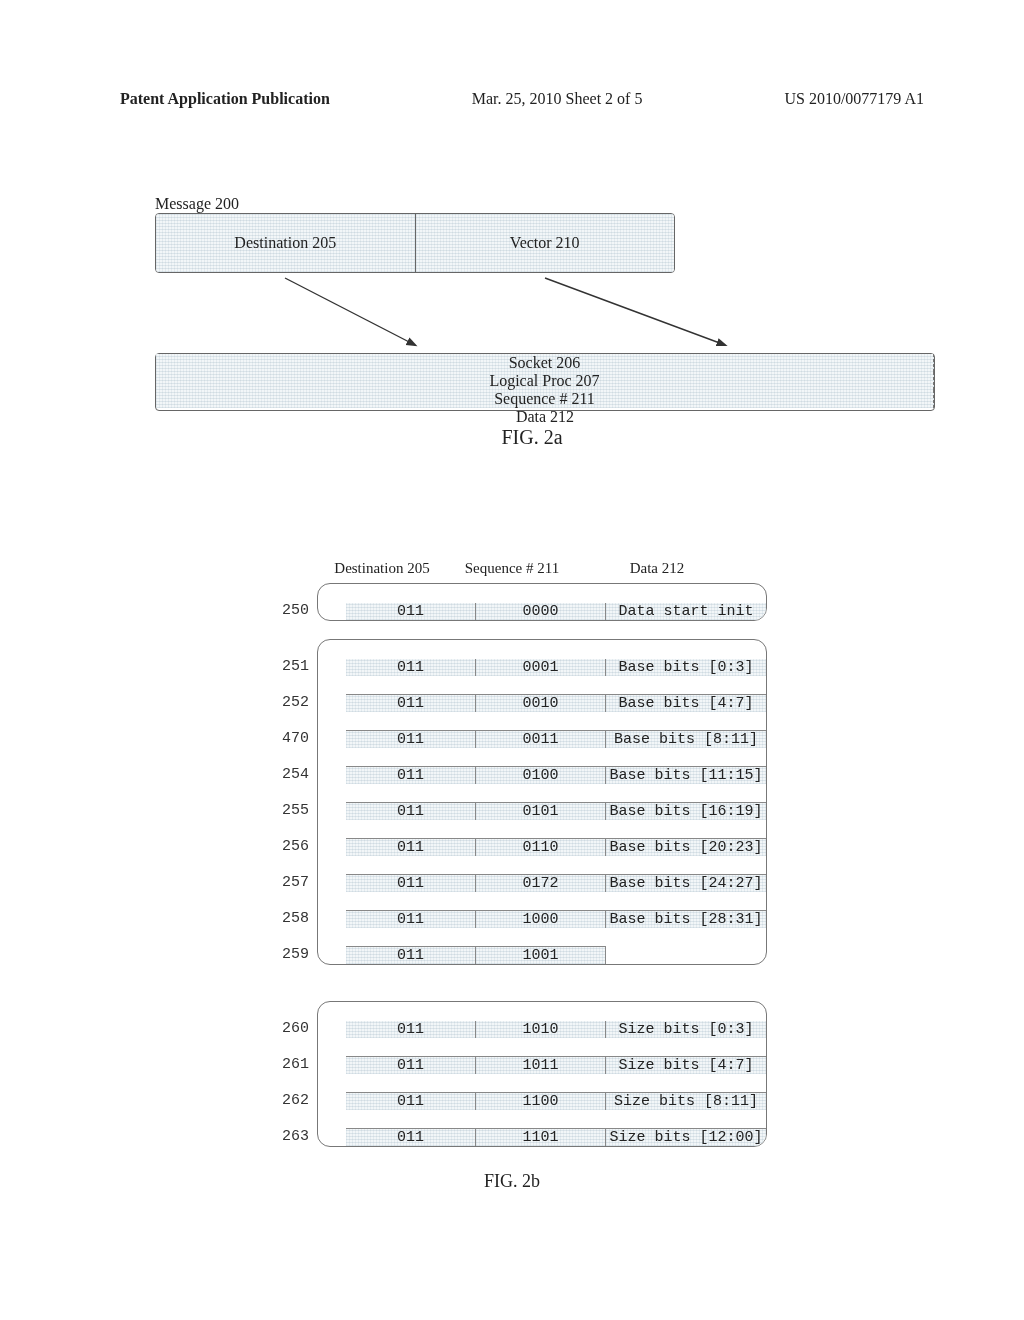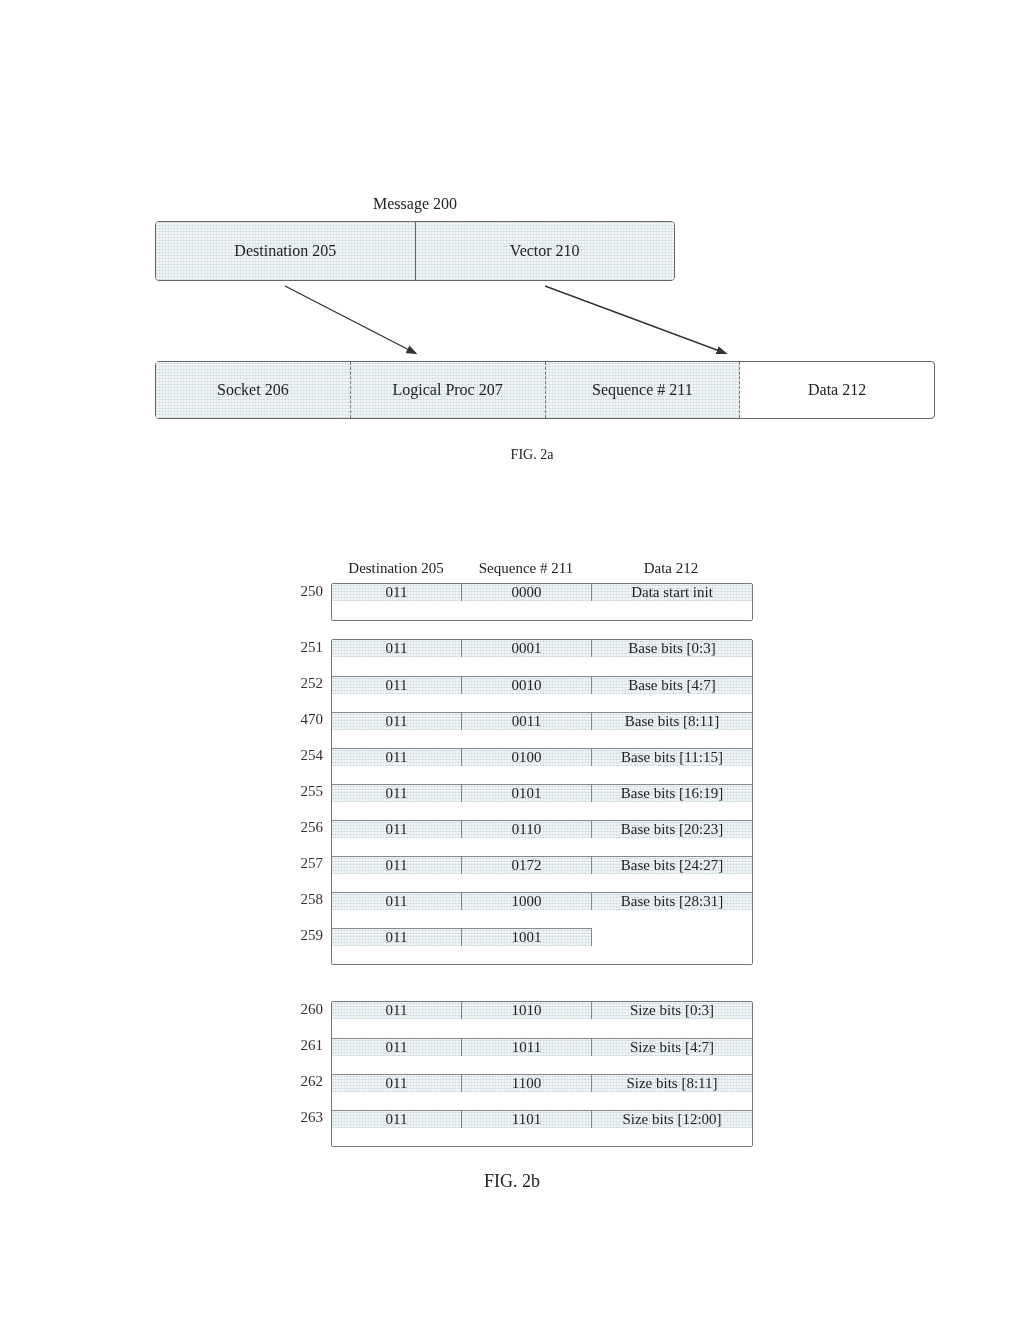--- a/index.html
+++ b/index.html
@@ -20,23 +20,22 @@
     position: absolute;
     top: 90px; left: 120px; right: 100px;
     display: flex; justify-content: space-between;
     font-size: 16px;
   }
   .header-left { font-weight: bold; }
   .header-mid, .header-right { }
   .figwrap { position: absolute; left: 0; right: 0; }
   .fig2a { top: 195px; padding-left: 155px; padding-right: 115px; }
   .msglabel {
-    text-align: center;
+    text-align: left;
     font-size: 16px;
-    margin-bottom: 8px;
     margin-left: 0;
     width: 520px;
   }
   .msgtop {
     width: 520px; height: 60px;
     border: 1px solid #666;
     border-radius: 4px;
     display: flex;
     overflow: hidden;
   }
@@ -57,57 +56,63 @@
     position: relative;
     height: 80px;
     width: 780px;
   }
   .arrows svg { position:absolute; top:0; left:0; }
   .msgbottom {
     width: 780px; height: 58px;
     border: 1px solid #666;
     border-radius: 4px;
     display: flex;
+    flex-direction: column;
   }
   .msgbottom .cell {
     flex: 1;
     border-right: 1px dashed #777;
     display:flex; align-items:center; justify-content:center;
     font-size: 16px;
   }
   .msgbottom .cell:last-child { border-right: 0; }
-  .figcap { text-align:center; font-size: 14px; margin-top: 28px; }
+  .figcap { text-align:center; font-size: 20px; margin-top: 15px; }
   .fig2b { top: 560px; left:0; right:0; display:flex; flex-direction:column; align-items:center; }
   .tbl { display:flex; flex-direction:column; }
   .tbl .hdr {
     display:flex; font-size:15px; margin-bottom:6px;
   }
   .tbl .hdr .label { width:60px; }
   .tbl .hdr .h1 { width:130px; text-align:center; }
   .tbl .hdr .h2 { width:130px; text-align:center; }
   .tbl .hdr .h3 { width:160px; text-align:center; }
-  .group { border:1px solid #777; border-radius:2px; overflow:hidden; }
+  .group { border:1px solid #777; border-radius:13px; overflow:hidden;padding-left:28px; }
   .row {
-    display:flex; height:36px; font-size:15px; align-items:flex-start;
+    display:flex; height:36px; font-size:15px; align-items:flex-end;font-family:Liberation Mono, monospace;
   }
   .row .label { width:60px; display:flex; align-items:center; justify-content:flex-end; padding-right:8px; color:#333; }
   .row .c { display:flex; align-items:center; justify-content:center; border-right:1px solid #888; }
   .row .c1 { width:130px; }
   .row .c2 { width:130px; }
   .row .c3 { width:160px; border-right:0; }
   .group .row + .row .c { border-top:1px solid #888; }
   .rowwrap { display:flex; }
   .spacer { height:18px; }
   .figcap2 { text-align:right; font-size:18px; margin-top:24px; }
 </style>
 </head>
 <body>
 
 <div class="page">
 
+  <div class="header-line">
+    <span class="header-left">Patent Application Publication</span>
+    <span class="header-mid">Mar. 25, 2010  Sheet 2 of 5</span>
+    <span class="header-right">US 2010/0077179 A1</span>
+  </div>
 
   <div class="figwrap fig2a">
     <div class="msglabel">Message 200</div>
     <div class="msgtop">
       <div class="cell shadehatch">
         <span>Destination 205</span>
       </div>
       <div class="cell shadehatch">
         <span>Vector 210</span>
       </div>

